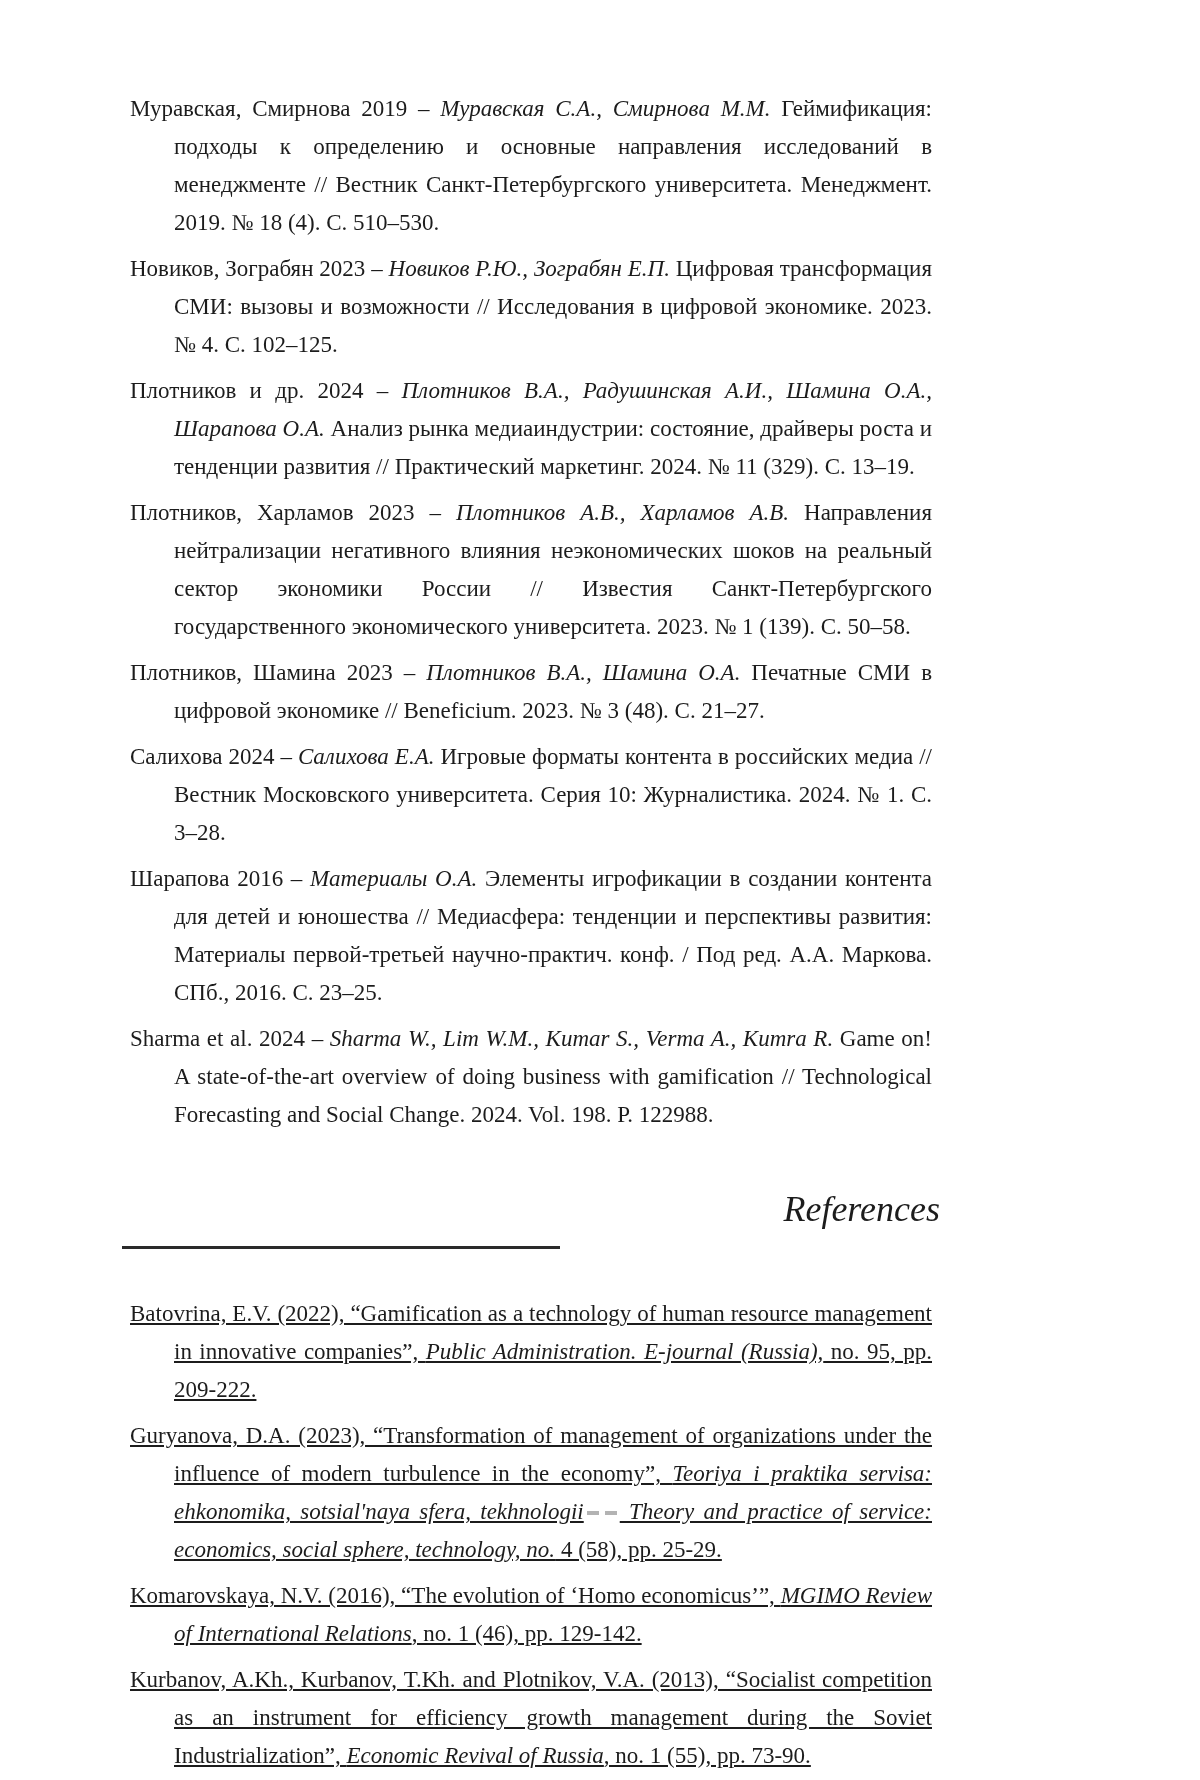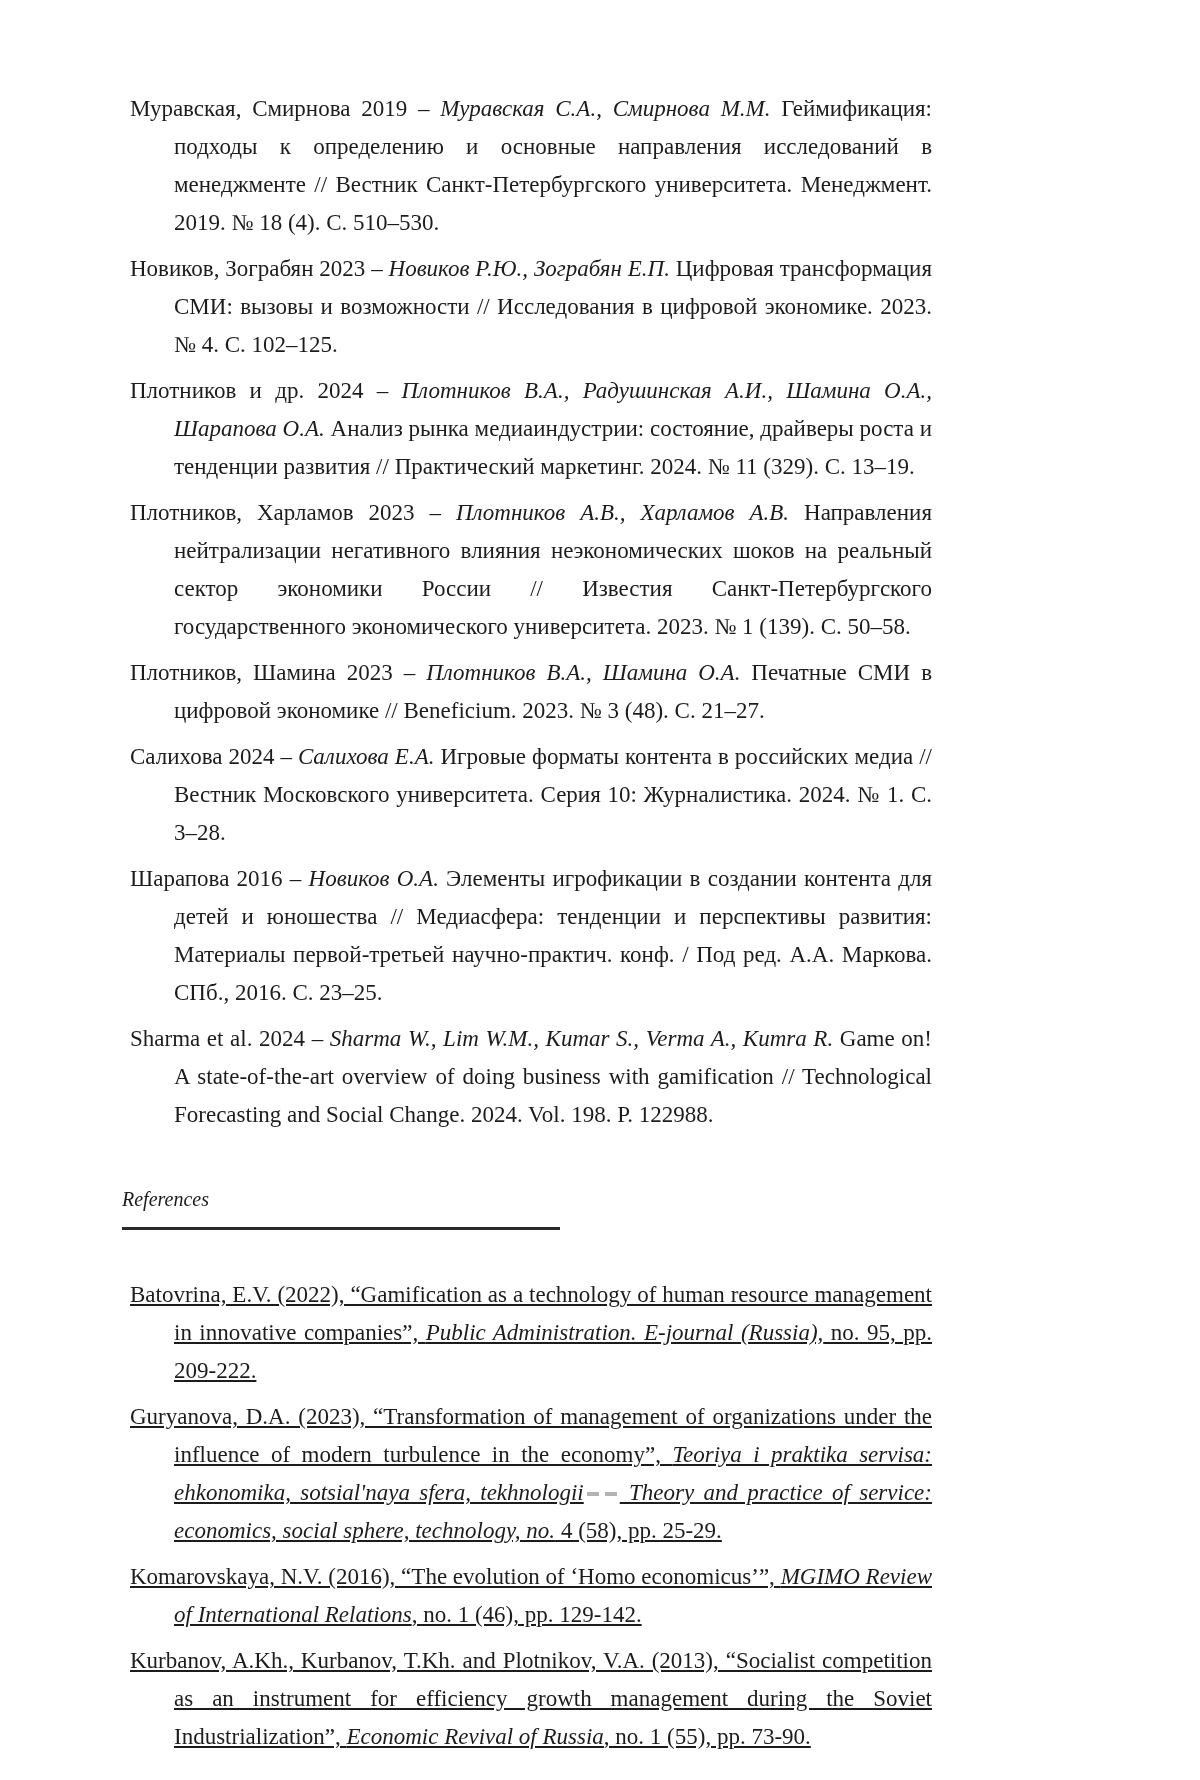--- a/index.html
+++ b/index.html
@@ -20,39 +20,39 @@
     margin:8px; font-size:23px; line-height:38px;
     text-align:justify;
     padding-left:44px; text-indent:-44px;
   }
   .it { font-style:italic; }
   .gray-bar {
     display:inline-block; width:12px; height:4px;
     background:#b3b3b3; margin:0 3px; vertical-align:4px;
   }
   .refs-heading-block { margin-top:54px; }
-  .refs-heading { font-size:20px; font-style:italic; margin:0; font-weight:normal; }
+  .refs-heading { font-size:36px; font-style:italic; margin:0; font-weight:normal;text-align:right; }
   .refs-rule { width:438px; border-bottom:3px solid #2a2a2a; margin-top:16px; }
   .english-refs { margin-top:46px;text-decoration:underline; }
   .footer { margin-top:72px; font-size:22.5px; letter-spacing:0.2px; }
 </style>
 </head>
 <body>
 
 <div class="page">
 
 
   <div class="refs-list" id="russian-refs">
       <p class="ref"><span>Муравская, Смирнова 2019 – </span><span class="it">Муравская С.А., Смирнова М.М.</span><span> Геймификация: подходы к определению и основные направления исследований в менеджменте // Вестник Санкт-Петербургского университета. Менеджмент. 2019. № 18 (4). С. 510–530.</span></p>
       <p class="ref"><span>Новиков, Зограбян 2023 – </span><span class="it">Новиков Р.Ю., Зограбян Е.П.</span><span> Цифровая трансформация СМИ: вызовы и возможности // Исследования в цифровой экономике. 2023. № 4. С. 102–125.</span></p>
       <p class="ref"><span>Плотников и др. 2024 – </span><span class="it">Плотников В.А., Радушинская А.И., Шамина О.А., Шарапова О.А.</span><span> Анализ рынка медиаиндустрии: состояние, драйверы роста и тенденции развития // Практический маркетинг. 2024. № 11 (329). С. 13–19.</span></p>
       <p class="ref"><span>Плотников, Харламов 2023 – </span><span class="it">Плотников А.В., Харламов А.В.</span><span> Направления нейтрализации негативного влияния неэкономических шоков на реальный сектор экономики России // Известия Санкт-Петербургского государственного экономического университета. 2023. № 1 (139). С. 50–58.</span></p>
       <p class="ref"><span>Плотников, Шамина 2023 – </span><span class="it">Плотников В.А., Шамина О.А.</span><span> Печатные СМИ в цифровой экономике // Beneficium. 2023. № 3 (48). С. 21–27.</span></p>
       <p class="ref"><span>Салихова 2024 – </span><span class="it">Салихова Е.А.</span><span> Игровые форматы контента в российских медиа // Вестник Московского университета. Серия 10: Журналистика. 2024. № 1. С. 3–28.</span></p>
-      <p class="ref"><span>Шарапова 2016 – </span><span class="it">Новиков О.А.</span><span> Элементы игрофикации в создании контента для детей и юношества // Медиасфера: тенденции и перспективы развития: Материалы первой-третьей научно-практич. конф. / Под ред. А.А. Маркова. СПб., 2016. С. 23–25.</span></p>
+      <p class="ref"><span>Шарапова 2016 – </span><span class="it">Материалы О.А.</span><span> Элементы игрофикации в создании контента для детей и юношества // Медиасфера: тенденции и перспективы развития: Материалы первой-третьей научно-практич. конф. / Под ред. А.А. Маркова. СПб., 2016. С. 23–25.</span></p>
       <p class="ref"><span>Sharma et al. 2024 – </span><span class="it">Sharma W., Lim W.M., Kumar S., Verma A., Kumra R.</span><span> Game on! A state-of-the-art overview of doing business with gamification // Technological Forecasting and Social Change. 2024. Vol. 198. P. 122988.</span></p>
     </div>
 
   <div class="refs-heading-block">
     <h2 class="refs-heading">References</h2>
     <div class="refs-rule"></div>
   </div>
 
   <div class="refs-list english-refs" id="english-refs">
       <p class="ref"><span>Batovrina, E.V. (2022), “Gamification as a technology of human resource management in innovative companies”, </span><span class="it">Public Administration. E-journal (Russia),</span><span> no. 95, pp. 209-222.</span></p>

